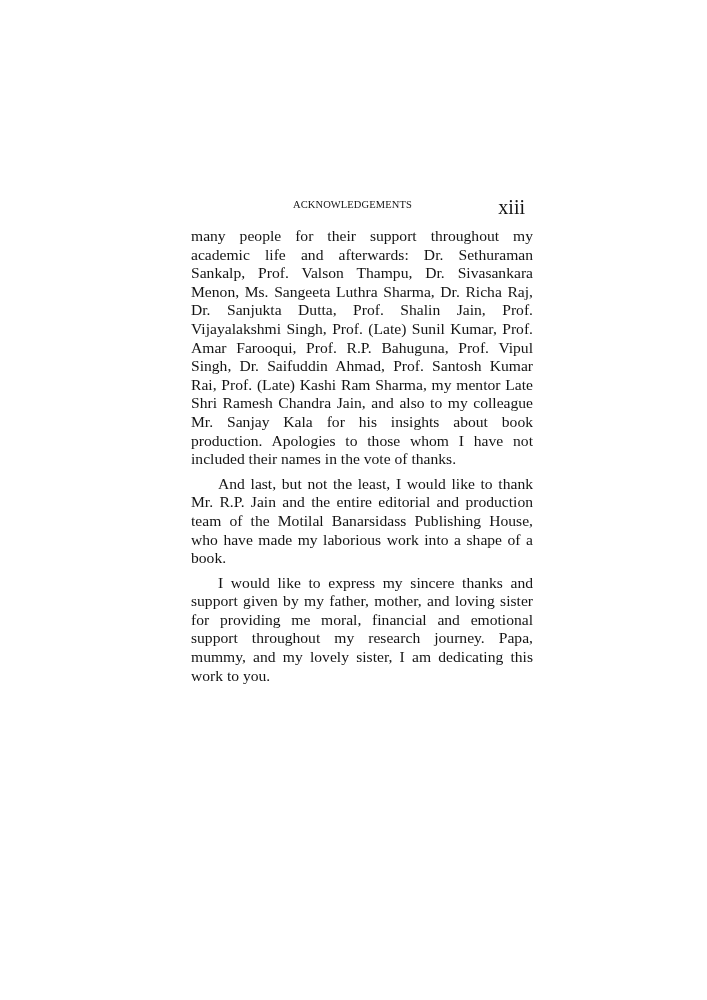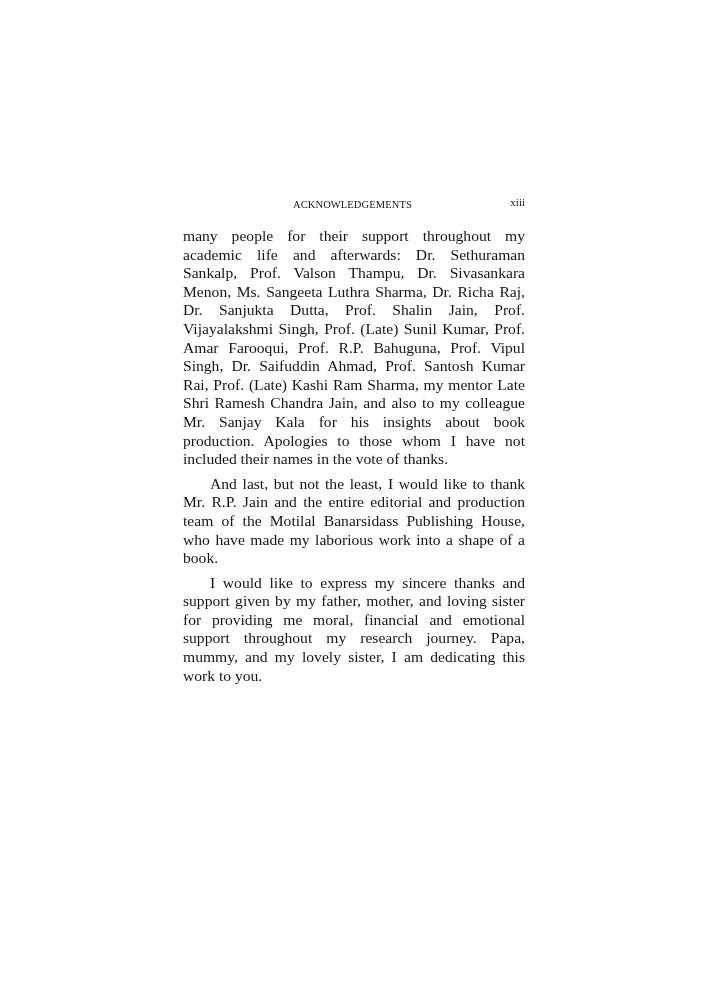--- a/index.html
+++ b/index.html
@@ -34,26 +34,26 @@
       left: 110px;
       top: 3px;
       font-size: 10.5px;
       letter-spacing: 0.1px;
       white-space: nowrap;
     }
     .page-number {
       position: absolute;
       right: 0;
       top: 0;
-      font-size: 11px;
+      font-size: 20px;
       white-space: nowrap;
     }
     .text-block {
       position: absolute;
-      left: 183px;
+      left: 191px;
       top: 227px;
       width: 342px;
       font-size: 15.6px;
       line-height: 18.6px;
     }
     .para {
       margin: 0 0 6px 0;
       text-align: justify;
       text-align-last: left;
       hyphens: none;

